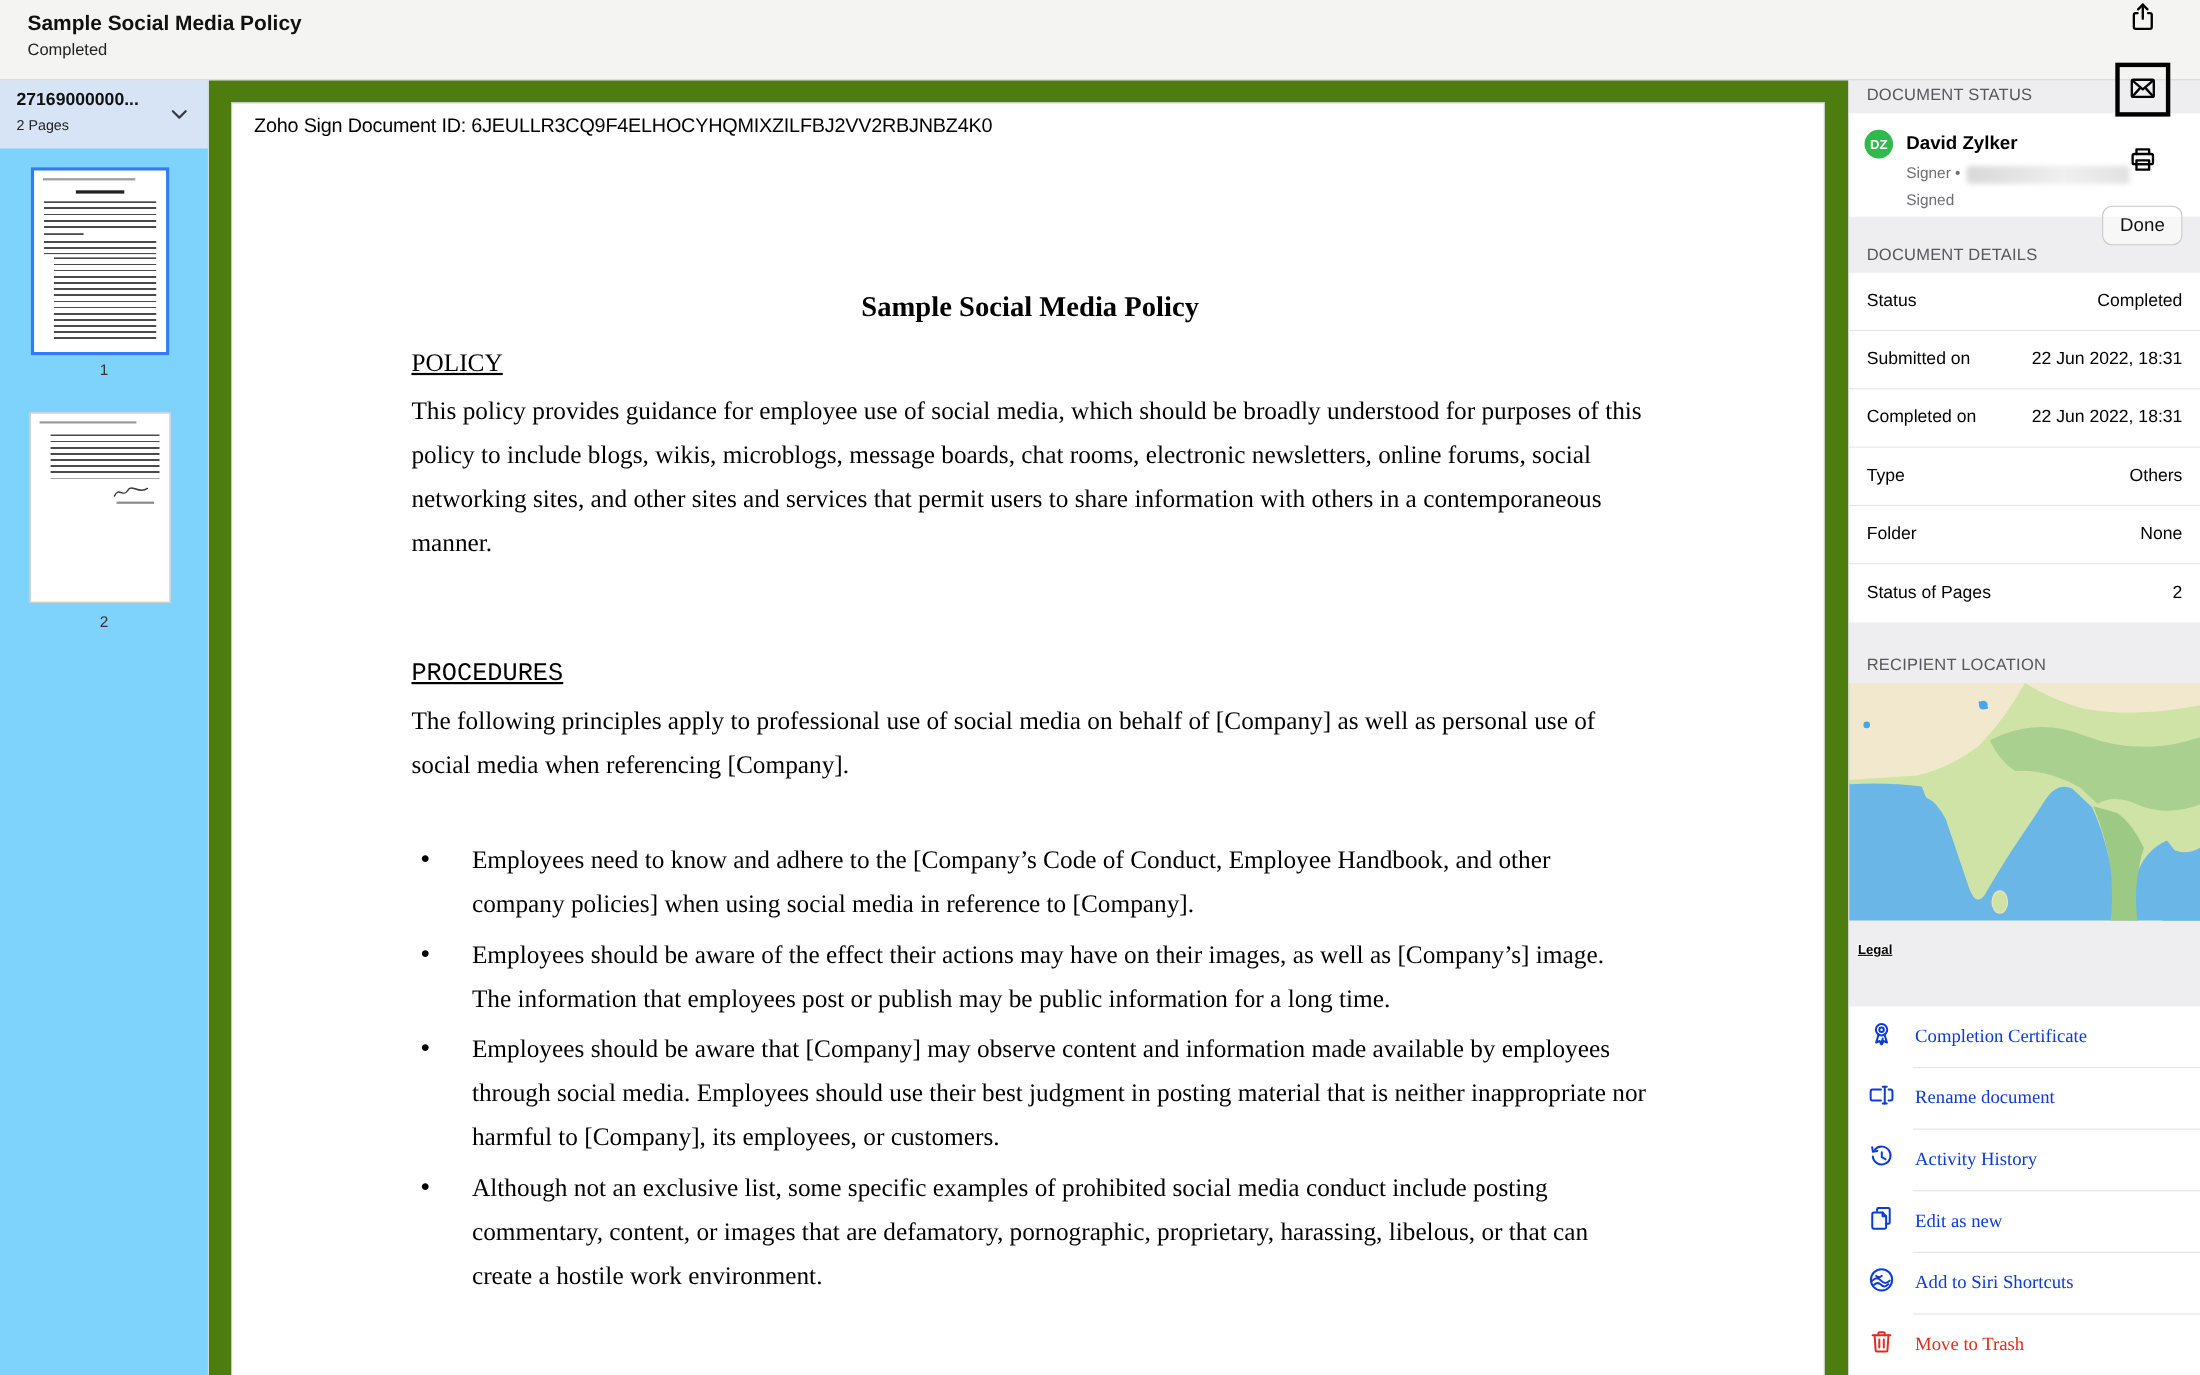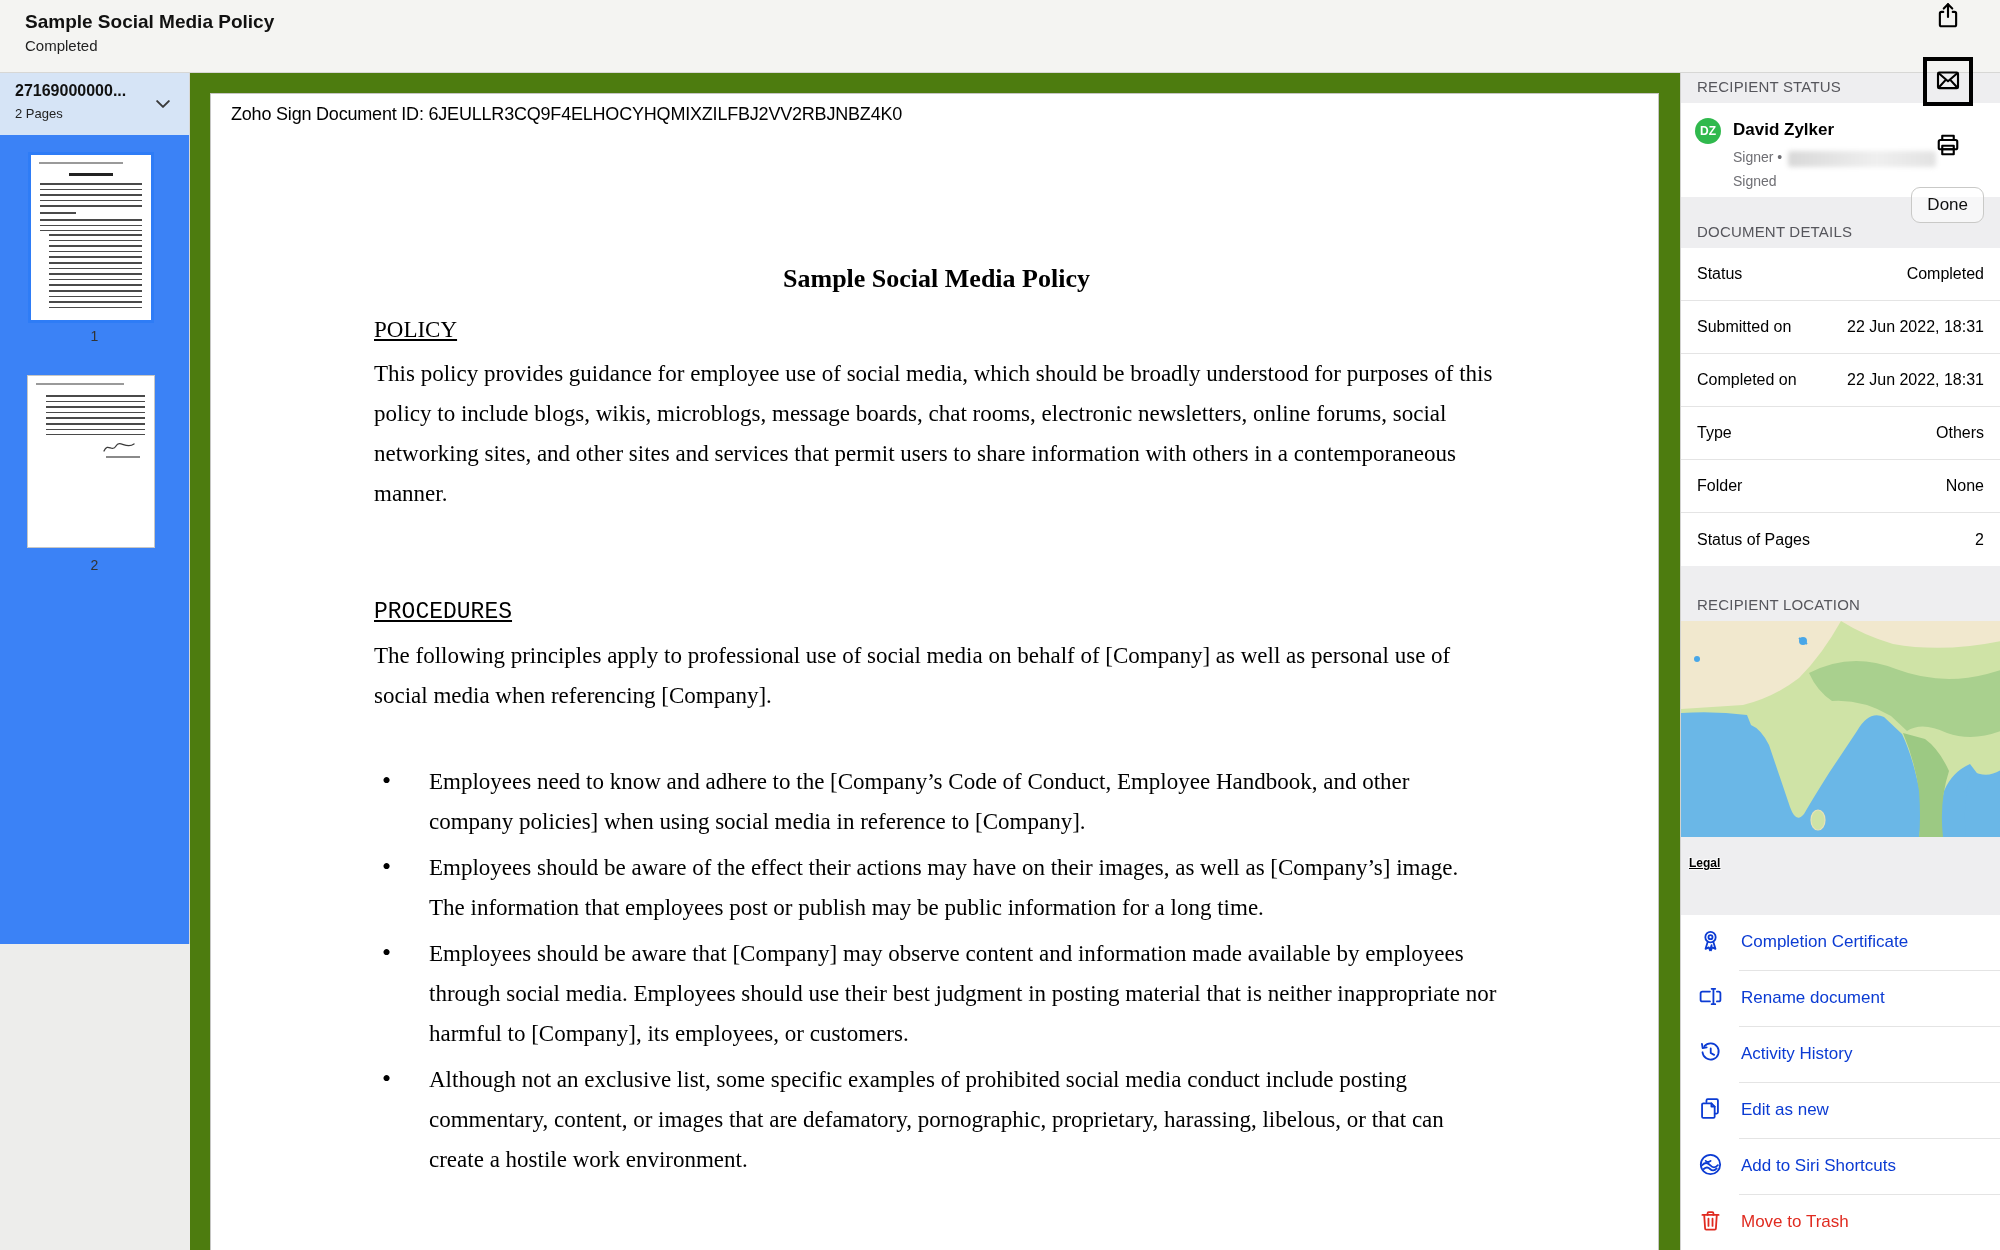--- a/index.html
+++ b/index.html
@@ -10,21 +10,21 @@
   .topbar{position:absolute;left:0;top:0;width:2000px;height:72px;background:#f4f4f2;border-bottom:1px solid #d7d7d5;z-index:5;}
   .tb-title{position:absolute;left:25px;top:11px;font-size:19px;font-weight:700;color:#111;}
   .tb-status{position:absolute;left:25px;top:37px;font-size:15px;color:#222;}
   .tb-actions{position:absolute;right:16px;top:0;height:72px;display:flex;align-items:center;gap:24px;flex-direction:column;}
   .icon-btn{display:flex;align-items:center;justify-content:center;background:none;border:none;padding:0;cursor:pointer;color:#000;}
   .icon-btn svg{width:30px;height:30px;stroke:#000;fill:none;stroke-width:1.7;stroke-linecap:round;stroke-linejoin:round;}
   .highlight-box{border:4px solid #000;padding:4px 6px;display:flex;align-items:center;justify-content:center;}
   .done-btn{font-family:"Liberation Sans",sans-serif;font-size:17px;color:#111;background:rgba(255,255,255,.55);border:1px solid #c9c9c7;border-radius:9px;padding:7px 15px;cursor:pointer;}
 
   
-  .sidebar{position:absolute;left:0;top:72px;width:189px;height:872px;background:#3b82f6;border-right:1px solid #d7d7d5;z-index:4;}
+  .sidebar{position:absolute;left:0;top:72px;width:189px;height:1178px;background:#7dd3fc;border-right:1px solid #d7d7d5;z-index:4;}
   .sb-header{position:relative;height:63px;background:#d6e4f6;cursor:pointer;}
   .sb-doc-id{position:absolute;left:15px;top:10px;font-size:16px;font-weight:700;color:#111;}
   .sb-pages{position:absolute;left:15px;top:34px;font-size:13px;color:#222;}
   .sb-chevron{position:absolute;right:16px;top:22px;width:20px;height:20px;}
   .sb-chevron svg{width:20px;height:20px;stroke:#3a3a3a;fill:none;stroke-width:2.4;stroke-linecap:round;stroke-linejoin:round;}
   .thumb{position:absolute;background:#fff;cursor:pointer;overflow:hidden;}
   .thumb1{left:28px;top:80px;width:120px;height:165px;border:3px solid #2e7cf6;}
   .thumb2{left:27px;top:303px;width:126px;height:171px;border:1px solid #c7c7c5;}
   .thumb-label{position:absolute;width:100%;text-align:center;font-size:14px;color:#333;}
   .lbl1{left:0;top:256px;}
@@ -64,21 +64,21 @@
   .r-signed{position:absolute;left:52px;top:70px;font-size:14px;color:#6e6e73;}
   .detail-rows{background:#fff;}
   .d-row{height:53px;display:flex;align-items:center;justify-content:space-between;padding:0 16px;border-bottom:1px solid #e4e4e4;font-size:16px;color:#000;box-sizing:border-box;}
   .d-row:last-child{border-bottom:none;}
   .map-wrap{position:relative;width:320px;height:260px;overflow:hidden;}
   .map-wrap svg{display:block;}
   .legal-link{position:absolute;left:8px;bottom:6px;font-size:12px;font-weight:700;color:#000;text-decoration:underline;cursor:pointer;
     text-shadow:0 0 2px #fff,0 0 2px #fff,1px 1px 1px #fff,-1px -1px 1px #fff;}
   .gap{height:40px;background:#eeeef0;}
   .action-list{background:#fff;}
-  .a-row{height:55px;display:flex;align-items:center;padding:0 16px;cursor:pointer;color:#0b3bd3;}
+  .a-row{height:55px;display:flex;align-items:center;padding:0 16px;cursor:pointer;color:#0b3bd3;font-family:Liberation Serif, serif;}
   .a-row svg{width:27px;height:27px;stroke:currentColor;fill:none;stroke-width:1.6;stroke-linecap:round;stroke-linejoin:round;flex:0 0 auto;}
   .a-label{font-size:17px;margin-left:17px;color:inherit;}
   .a-sep{height:1px;background:#e4e4e4;margin-left:58px;}
   .a-row.destructive{color:#e02b20;}
   .panel-bottom{flex:1;background:#eeeef0;}
 </style>
 </head>
 <body>
 
 <div class="stage">
@@ -173,21 +173,21 @@
           <li>Employees should be aware of the effect their actions may have on their images, as well as [Company’s] image. The information that employees post or publish may be public information for a long time.</li>
           <li>Employees should be aware that [Company] may observe content and information made available by employees through social media. Employees should use their best judgment in posting material that is neither inappropriate nor harmful to [Company], its employees, or customers.</li>
           <li>Although not an exclusive list, some specific examples of prohibited social media conduct include posting commentary, content, or images that are defamatory, pornographic, proprietary, harassing, libelous, or that can create a hostile work environment.</li>
         </ul>
       </div>
     </div>
   </div>
 
   <div class="rightpanel">
 
-    <div class="band band-1">RECIPIENT STATUS</div>
+    <div class="band band-1">DOCUMENT STATUS</div>
 
     <div class="card recipient-card">
       <div class="avatar">DZ</div>
       <div class="r-name">David Zylker</div>
       <div class="r-role"><span>Signer •</span><span class="redacted"></span></div>
       <div class="r-signed">Signed</div>
     </div>
 
     <div class="band band-2">DOCUMENT DETAILS</div>
 

